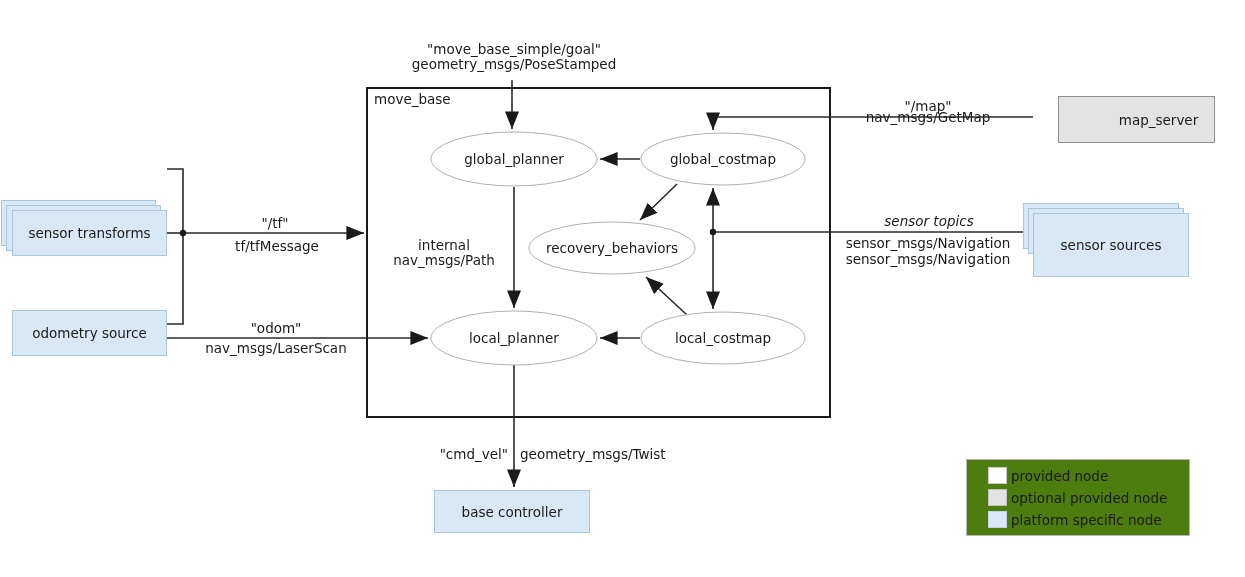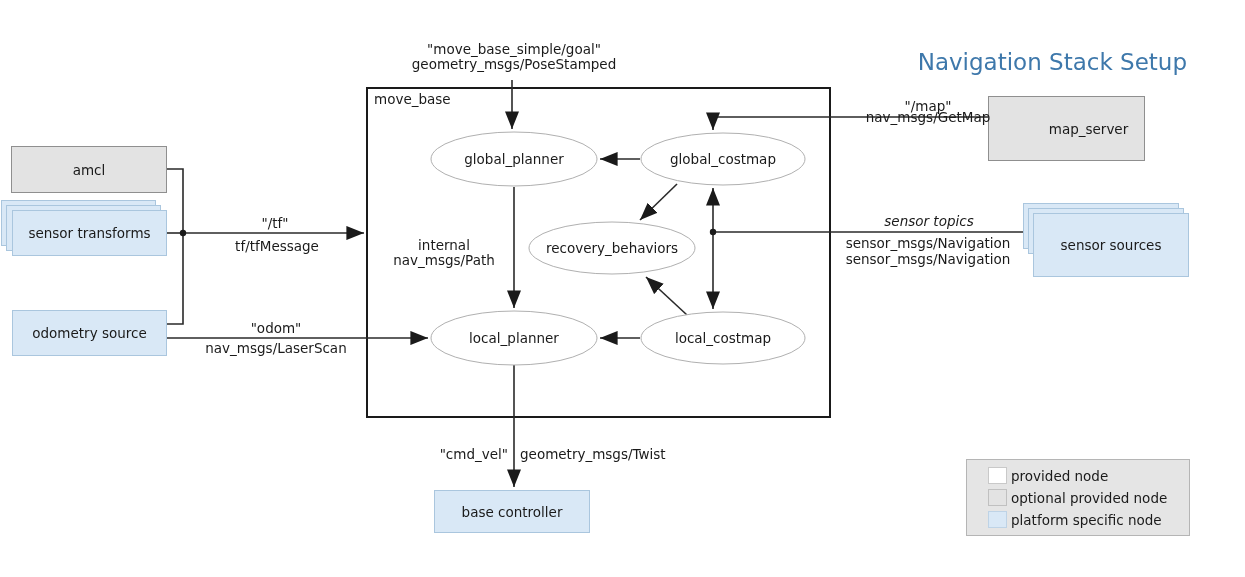--- a/index.html
+++ b/index.html
@@ -43,21 +43,21 @@
     font-size:23px;
     color:#3e78ab;
     z-index:3;
     white-space:nowrap;
   }
   #legend{
     position:absolute;
     left:966px;top:459px;
     width:224px;height:77px;
     border:1px solid #b5b5b5;
-    background:#e5e5e5;
+    background:#4d7c0f;
     box-sizing:border-box;
     display:flex;flex-direction:column;justify-content:center;
     padding-left:21px;
     gap:4px;
     z-index:2;
   }
   .legend-row{display:flex;align-items:center;height:18px;}
   .legend-swatch{width:19px;height:17px;box-sizing:border-box;margin-right:4px;flex:0 0 auto;}
   .sw-provided{background:#ffffff;border:1px solid #c9c9c9;}
   .sw-optional{background:#e3e3e3;border:1px solid #c0c0c0;}
@@ -97,45 +97,41 @@
     <circle cx="183" cy="233" r="3.2" fill="#1a1a1a"></circle>
     <circle cx="713" cy="232" r="3.2" fill="#1a1a1a"></circle>
 
     <ellipse cx="514" cy="159" rx="83" ry="27" fill="#ffffff" stroke="#b0b0b0" stroke-width="1"></ellipse>
     <ellipse cx="723" cy="159" rx="82" ry="26" fill="#ffffff" stroke="#b0b0b0" stroke-width="1"></ellipse>
     <ellipse cx="612" cy="248" rx="83" ry="26" fill="#ffffff" stroke="#b0b0b0" stroke-width="1"></ellipse>
     <ellipse cx="514" cy="338" rx="83" ry="27" fill="#ffffff" stroke="#b0b0b0" stroke-width="1"></ellipse>
     <ellipse cx="723" cy="338" rx="82" ry="26" fill="#ffffff" stroke="#b0b0b0" stroke-width="1"></ellipse>
   </svg>
 
-  <div id="title">Navigation Stack Setup</div>
 
   <div class="lbl" style="left:374px;top:92px;">move_base</div>
 
   <div class="ellipse-label" style="left:514px;top:159px;">global_planner</div>
   <div class="ellipse-label" style="left:723px;top:159px;">global_costmap</div>
   <div class="ellipse-label" style="left:612px;top:248px;">recovery_behaviors</div>
   <div class="ellipse-label" style="left:514px;top:338px;">local_planner</div>
   <div class="ellipse-label" style="left:723px;top:338px;">local_costmap</div>
 
-  <div class="node-box gray-box" style="left:11px;top:146px;width:156px;height:47px;">
-    <span>amcl</span>
-  </div>
 
   <div class="stack-layer" style="left:1px;top:200px;width:155px;height:46px;"></div>
   <div class="stack-layer" style="left:6px;top:205px;width:155px;height:46px;"></div>
   <div class="node-box blue-box" style="left:12px;top:210px;width:155px;height:46px;text-align:center;">
     <span>sensor transforms</span>
   </div>
 
   <div class="node-box blue-box" style="left:12px;top:310px;width:155px;height:46px;">
     <span>odometry source</span>
   </div>
 
-  <div class="node-box gray-box" style="left:988px;top:96px;width:157px;height:65px;padding-left:44px;">
+  <div class="node-box gray-box" style="left:1058px;top:96px;width:157px;height:47px;padding-left:44px;">
     <span>map_server</span>
   </div>
 
   <div class="stack-layer" style="left:1023px;top:203px;width:156px;height:46px;"></div>
   <div class="stack-layer" style="left:1028px;top:208px;width:156px;height:46px;"></div>
   <div class="node-box blue-box" style="left:1033px;top:213px;width:156px;height:64px;">
     <span>sensor sources</span>
   </div>
 
   <div class="node-box blue-box" style="left:434px;top:490px;width:156px;height:43px;">

